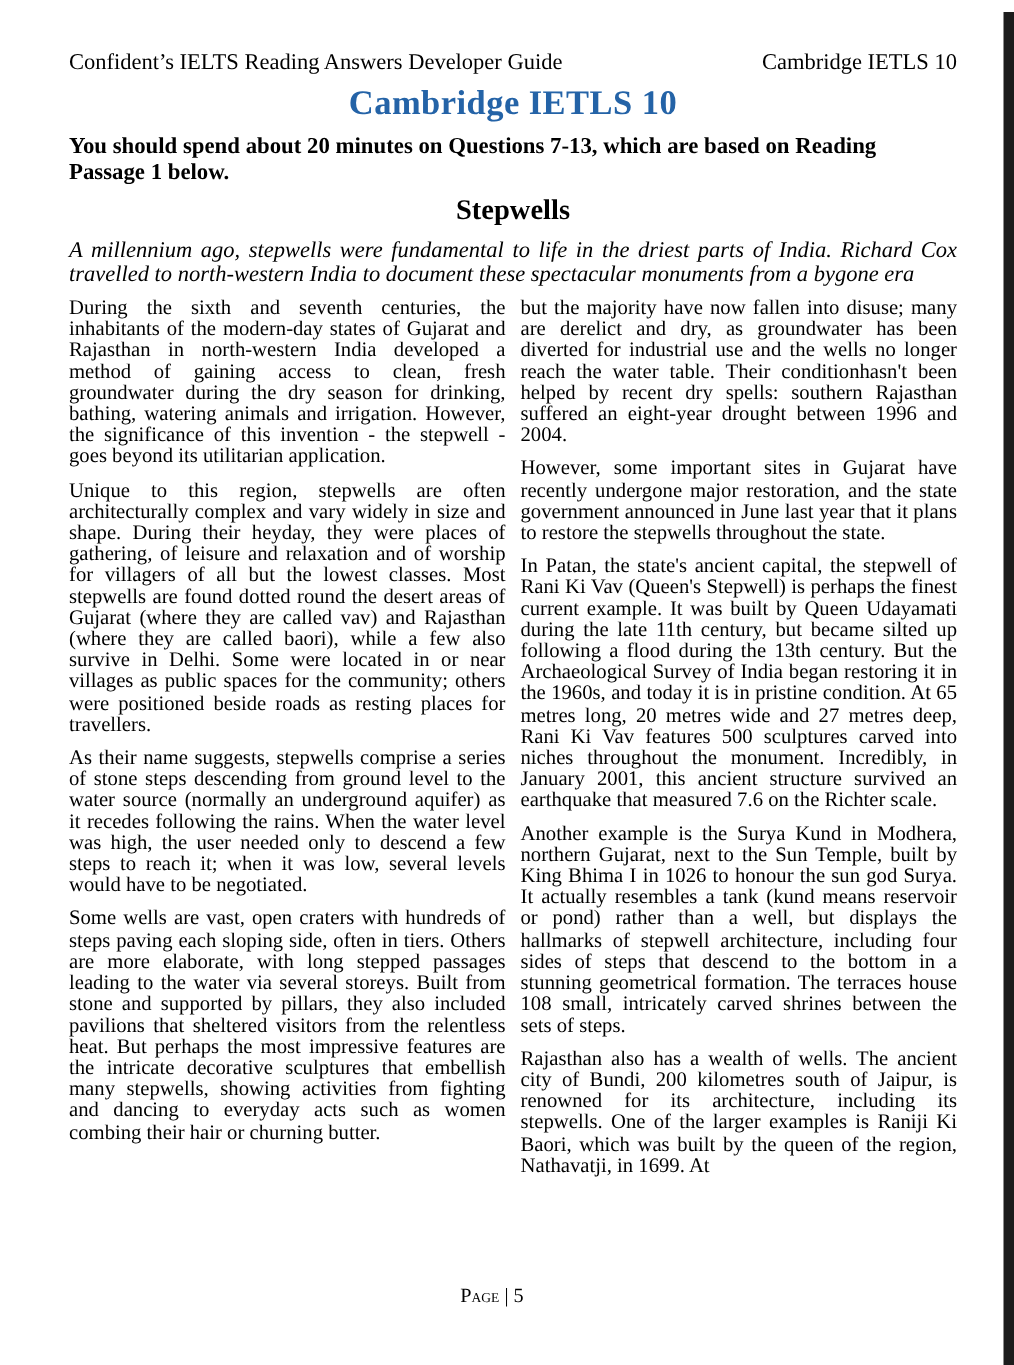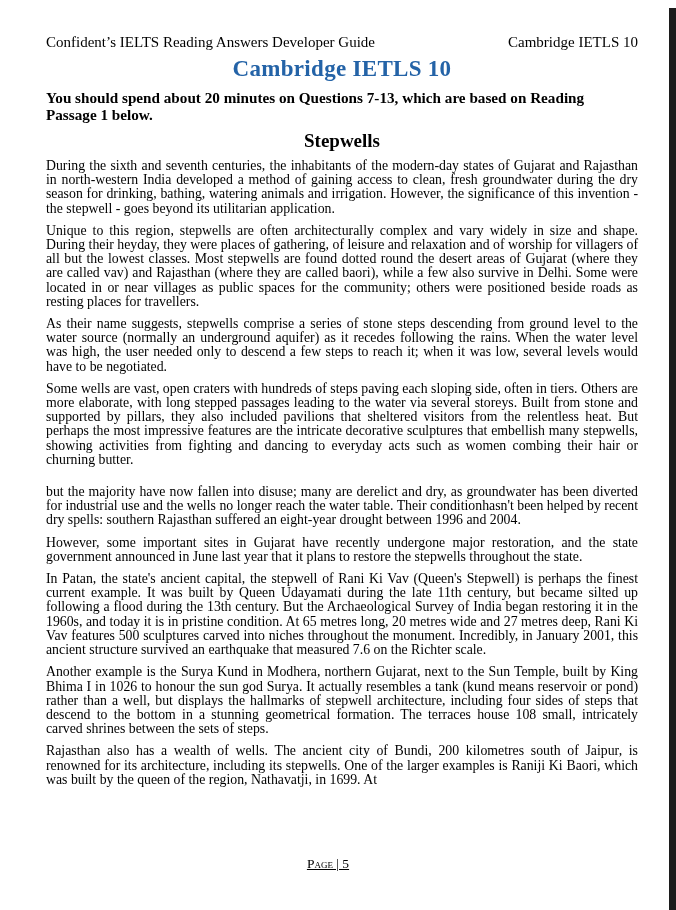--- a/index.html
+++ b/index.html
@@ -68,38 +68,36 @@
     font-style: italic;
     font-size: 15px;
     line-height: 16px;
     text-align: justify;
     margin: 7px 0 0 0;
   }
   .columns {
     display: flex;
     gap: 10px;
     margin-top: 7px;
-    flex-direction: column;
   }
   .col {
     flex: 1 1 0;
     font-size: 13.8px;
     line-height: 14.2px;
     text-align: justify;
   }
   .col p { margin: 0 0 8px 0; }
   .page-footer {
     position: absolute;
     left: 0;
     right: 20px;
     bottom: 38px;
     text-align: center;
     font-variant: small-caps;
     font-size: 13.5px;
-    text-decoration: underline;
   }
 </style>
 </head>
 <body>
 
 <div class="page">
   <div class="edge-bar"></div>
 
   <div class="content">
 
@@ -108,20 +106,21 @@
       <span>Cambridge IETLS 10</span>
     </div>
 
     <div class="doc-title">Cambridge IETLS 10</div>
 
 
     <p class="instruction">You should spend about 20 minutes on Questions 7-13, which are based on Reading Passage 1 below.</p>
 
     <div class="passage-title">Stepwells</div>
 
+    <p class="passage-intro">A millennium ago, stepwells were fundamental to life in the driest parts of India. Richard Cox travelled to north-western India to document these spectacular monuments from a bygone era</p>
 
     <div class="columns">
       <div class="col">
         <p>During the sixth and seventh centuries, the inhabitants of the modern-day states of Gujarat and Rajasthan in north-western India developed a method of gaining access to clean, fresh groundwater during the dry season for drinking, bathing, watering animals and irrigation. However, the significance of this invention - the stepwell - goes beyond its utilitarian application.</p>
         <p>Unique to this region, stepwells are often architecturally complex and vary widely in size and shape. During their heyday, they were places of gathering, of leisure and relaxation and of worship for villagers of all but the lowest classes. Most stepwells are found dotted round the desert areas of Gujarat (where they are called vav) and Rajasthan (where they are called baori), while a few also survive in Delhi. Some were located in or near villages as public spaces for the community; others were positioned beside roads as resting places for travellers.</p>
         <p>As their name suggests, stepwells comprise a series of stone steps descending from ground level to the water source (normally an underground aquifer) as it recedes following the rains. When the water level was high, the user needed only to descend a few steps to reach it; when it was low, several levels would have to be negotiated.</p>
         <p>Some wells are vast, open craters with hundreds of steps paving each sloping side, often in tiers. Others are more elaborate, with long stepped passages leading to the water via several storeys. Built from stone and supported by pillars, they also included pavilions that sheltered visitors from the relentless heat. But perhaps the most impressive features are the intricate decorative sculptures that embellish many stepwells, showing activities from fighting and dancing to everyday acts such as women combing their hair or churning butter.</p>
       </div>
       <div class="col">
         <p>but the majority have now fallen into disuse; many are derelict and dry, as groundwater has been diverted for industrial use and the wells no longer reach the water table. Their conditionhasn't been helped by recent dry spells: southern Rajasthan suffered an eight-year drought between 1996 and 2004.</p>

